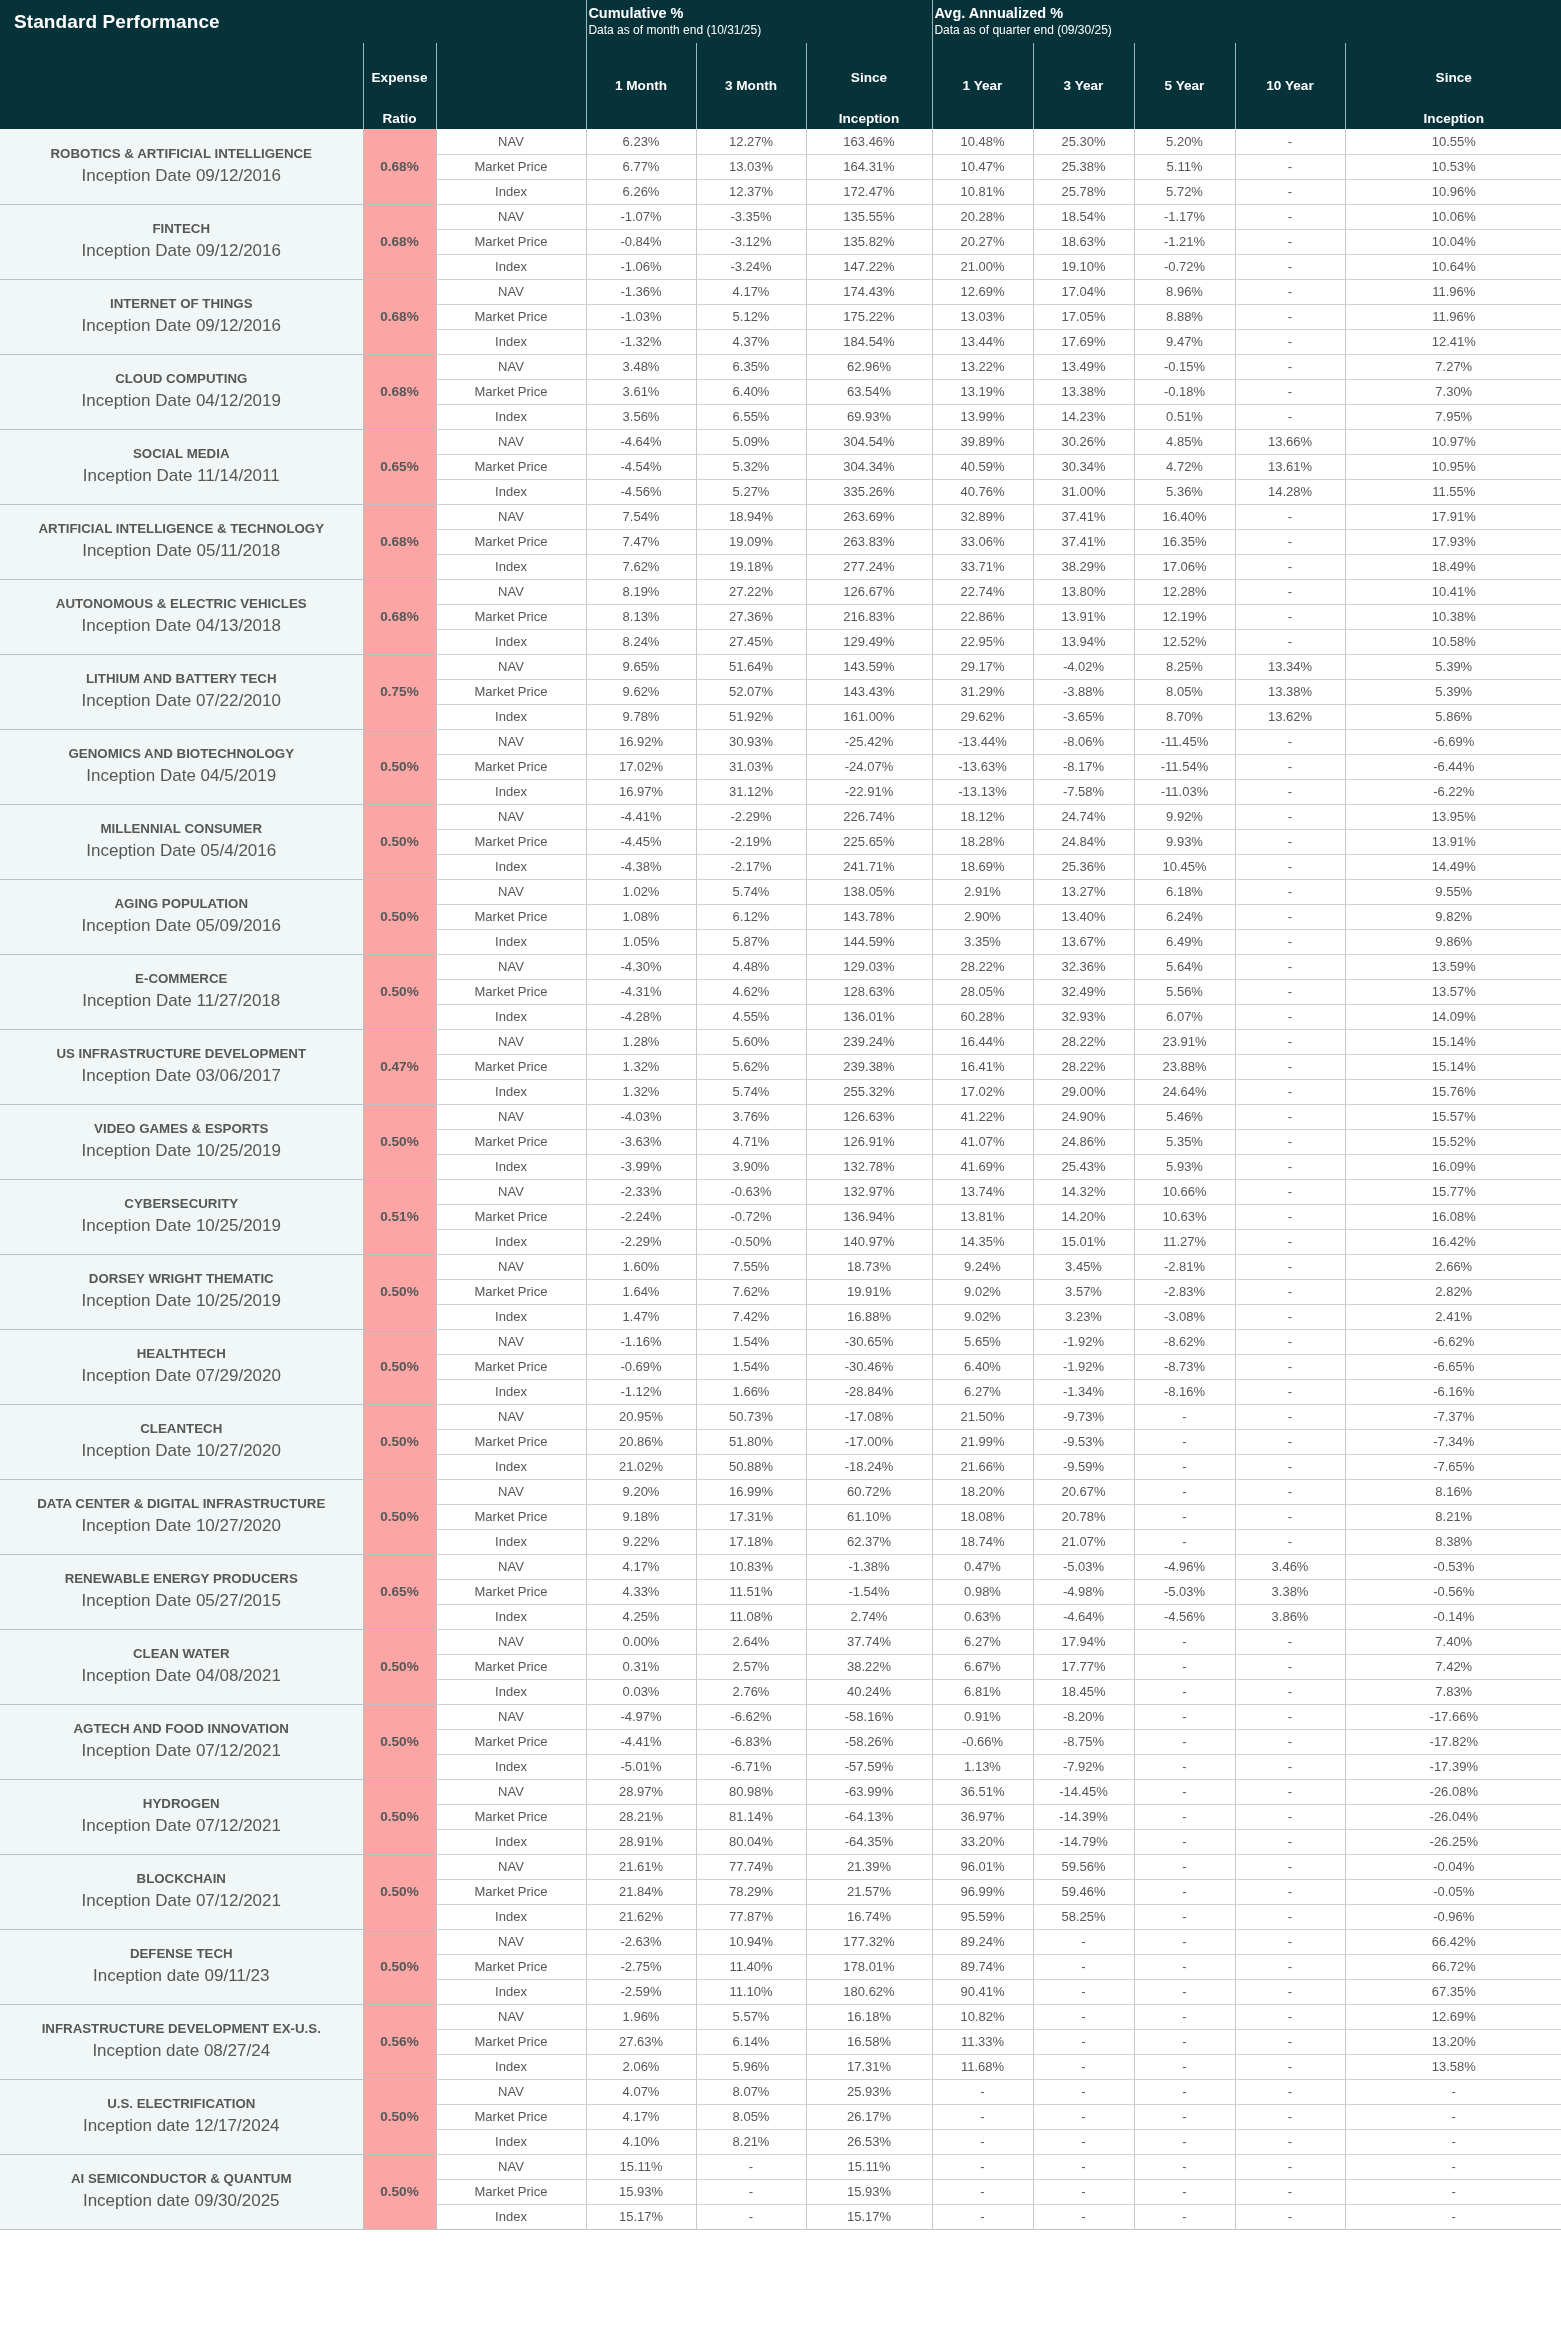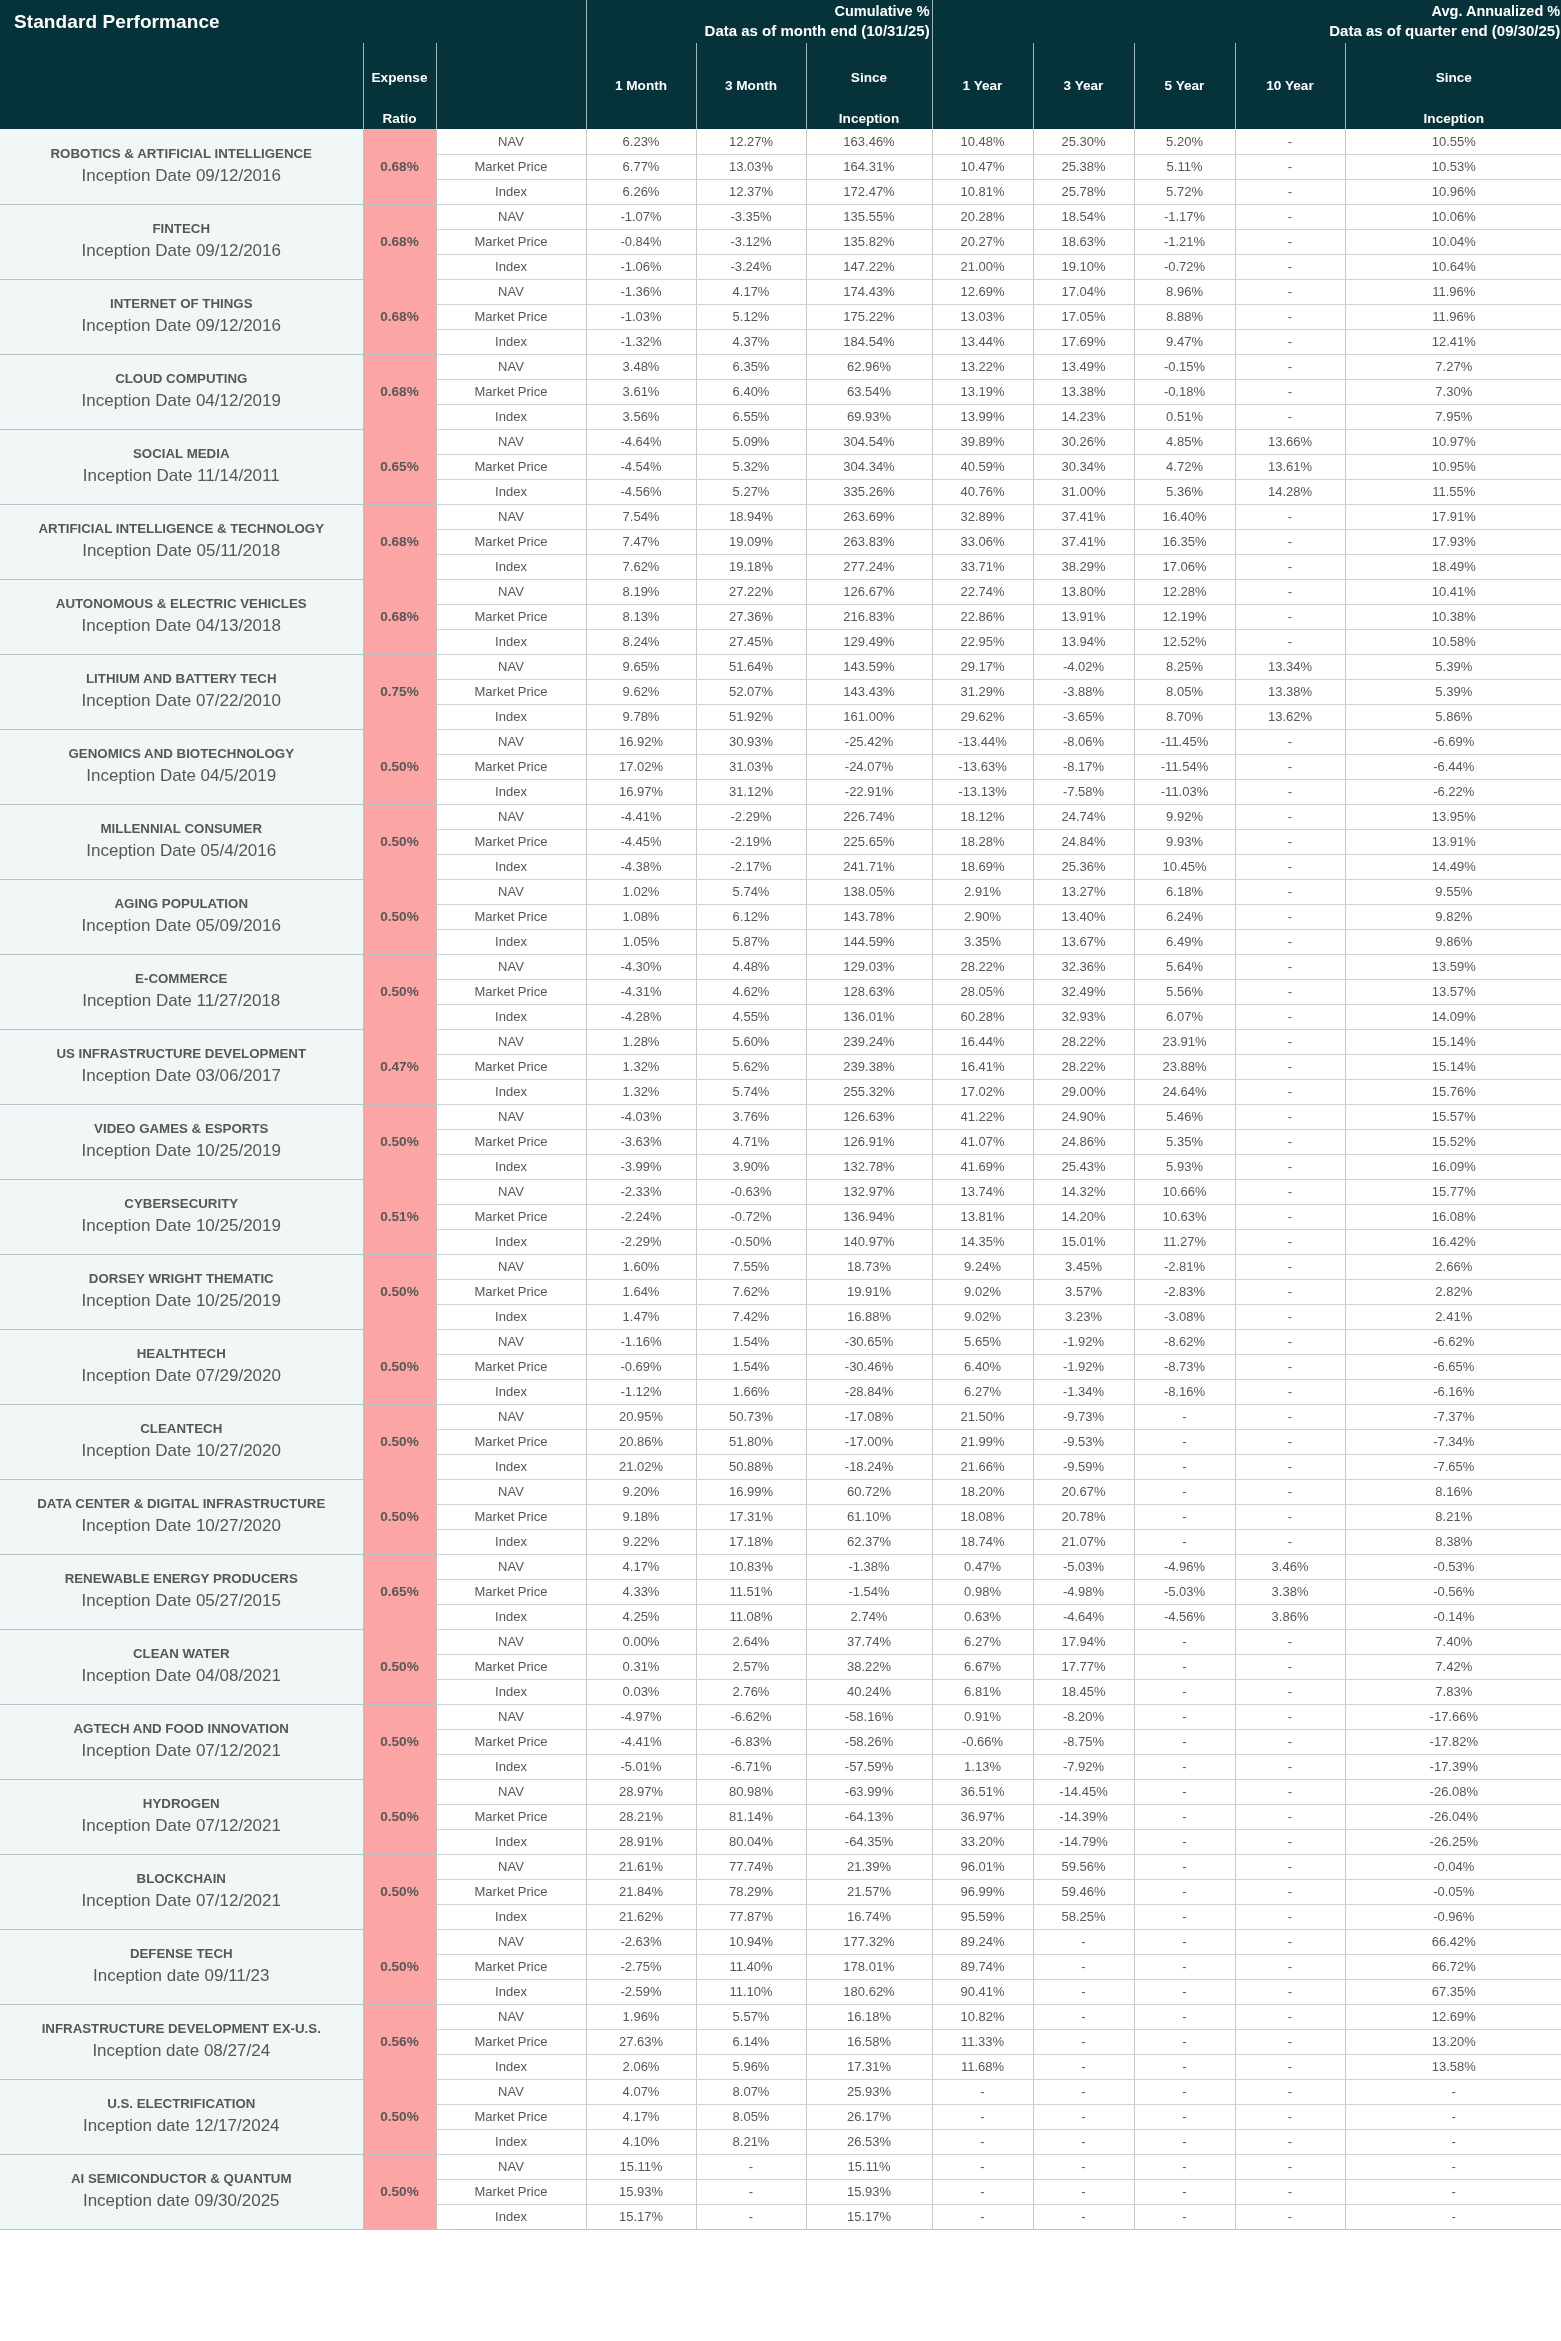--- a/index.html
+++ b/index.html
@@ -41,31 +41,31 @@
   }
   .title-cell {
     text-align: left;
     padding-left: 14px;
     font-size: 19px;
     font-weight: 700;
     letter-spacing: 0.1px;
     height: 43px;
   }
   .grp-cell {
-    text-align: right;
+    text-align: left;
     font-size: 14.5px;
     font-weight: 700;
     line-height: 1.24;
     border-left: 0.9px solid #9fb6ba !important;
     padding: 2.8px 1.9px;
   }
   .grp-cell .sub {
     display: block;
-    font-weight: 700;
-    font-size: 15px;
+    font-weight: 400;
+    font-size: 12px;
     padding-top: 0.9px;
   }
   .subhdr td {
     background: #06333a;
     color: #ffffff;
     text-align: center;
     vertical-align: middle;
     font-size: 13.6px;
     font-weight: 700;
     line-height: 1.2;

